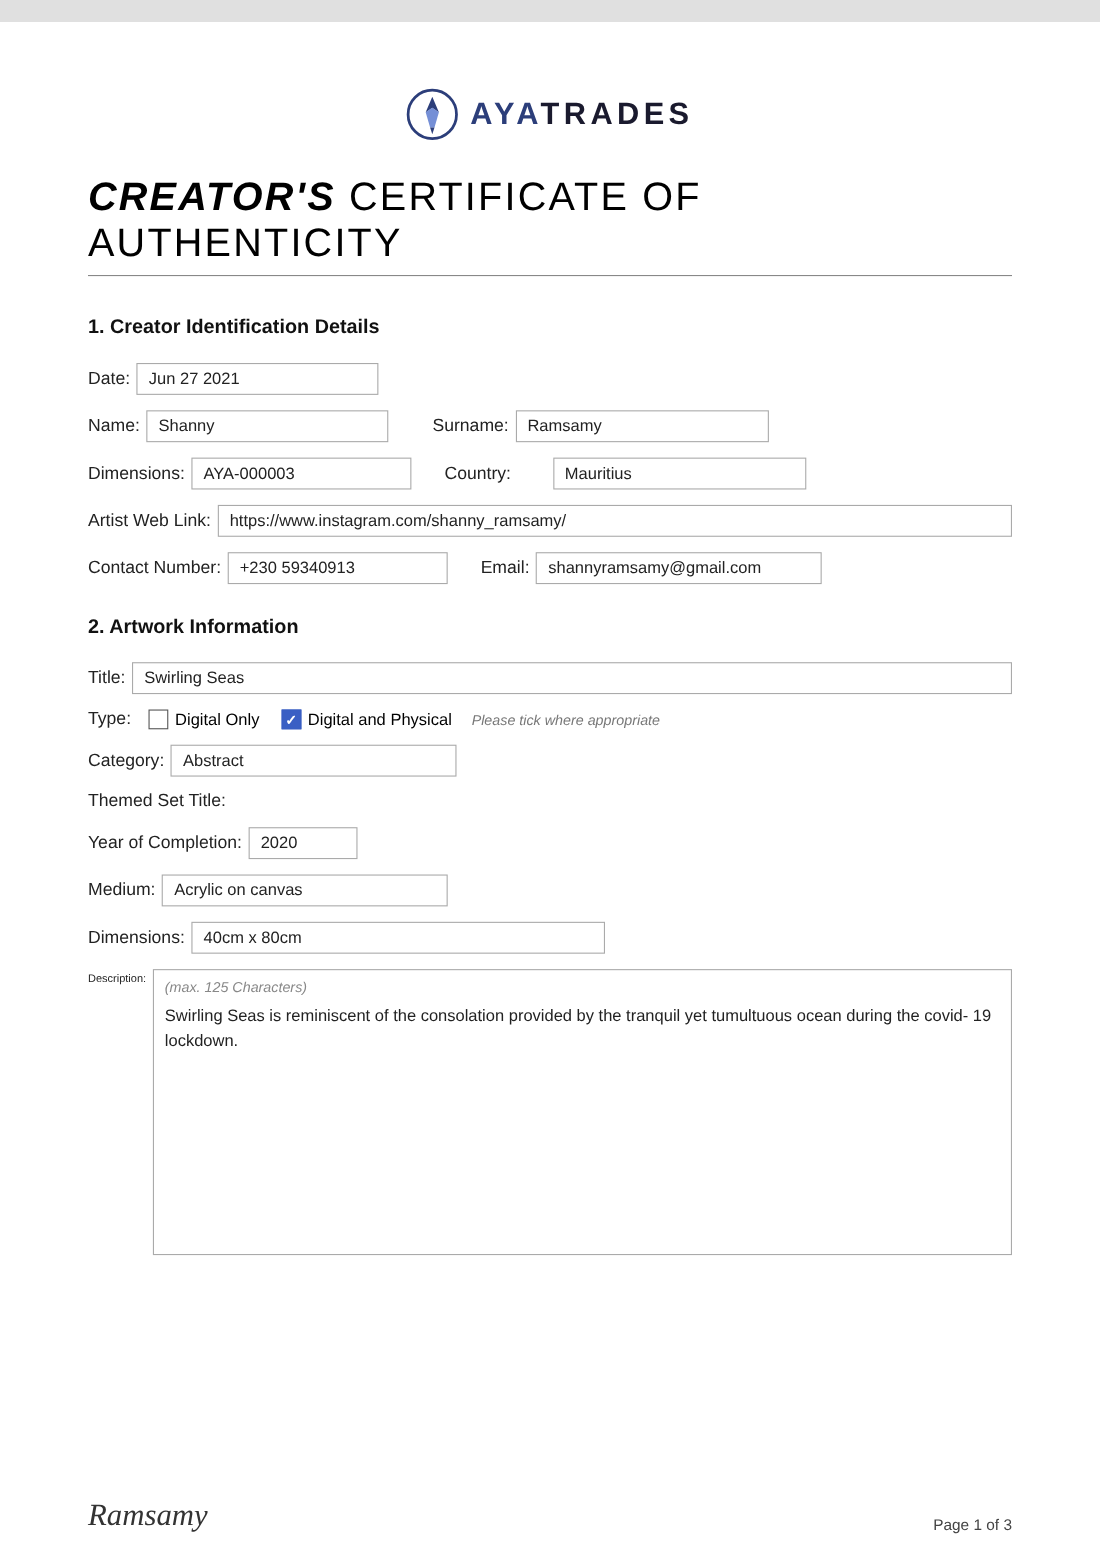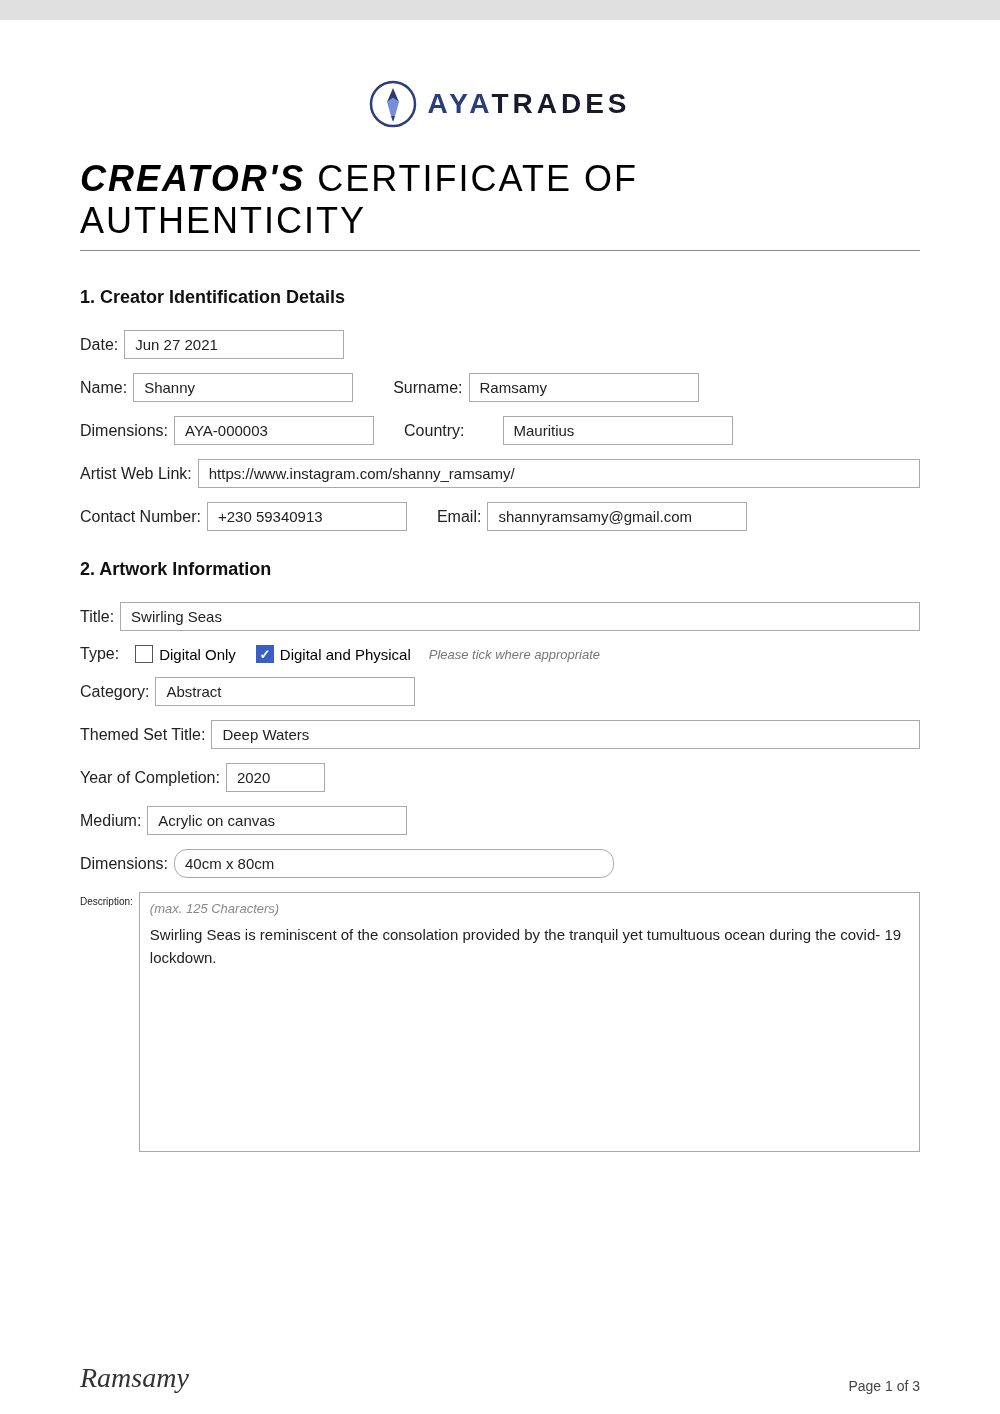--- a/index.html
+++ b/index.html
@@ -227,22 +227,21 @@
       width: 99px;
     }
 
     
     .medium-value {
       width: 260px;
     }
 
     
     .dimensions-value {
-      width: 440px;
-      border-radius: 13px;
+      width: 376px;
     }
 
     
     .desc-row {
       display: flex;
       align-items: flex-start;
       margin-bottom: 14px;
     }
 
     .desc-label {
@@ -388,21 +387,20 @@
       <span class="checkbox-hint">Please tick where appropriate</span>
     </div>
 
     <div class="form-row">
       <span class="field-label">Category:</span>
       <span class="field-value category-value">Abstract</span>
     </div>
 
     <div class="form-row">
       <span class="field-label">Themed Set Title:</span>
-      <span class="field-value themed-value">Deep Waters</span>
     </div>
 
     <div class="form-row">
       <span class="field-label">Year of Completion:</span>
       <span class="field-value year-value">2020</span>
     </div>
 
     <div class="form-row">
       <span class="field-label">Medium:</span>
       <span class="field-value medium-value">Acrylic on canvas</span>

